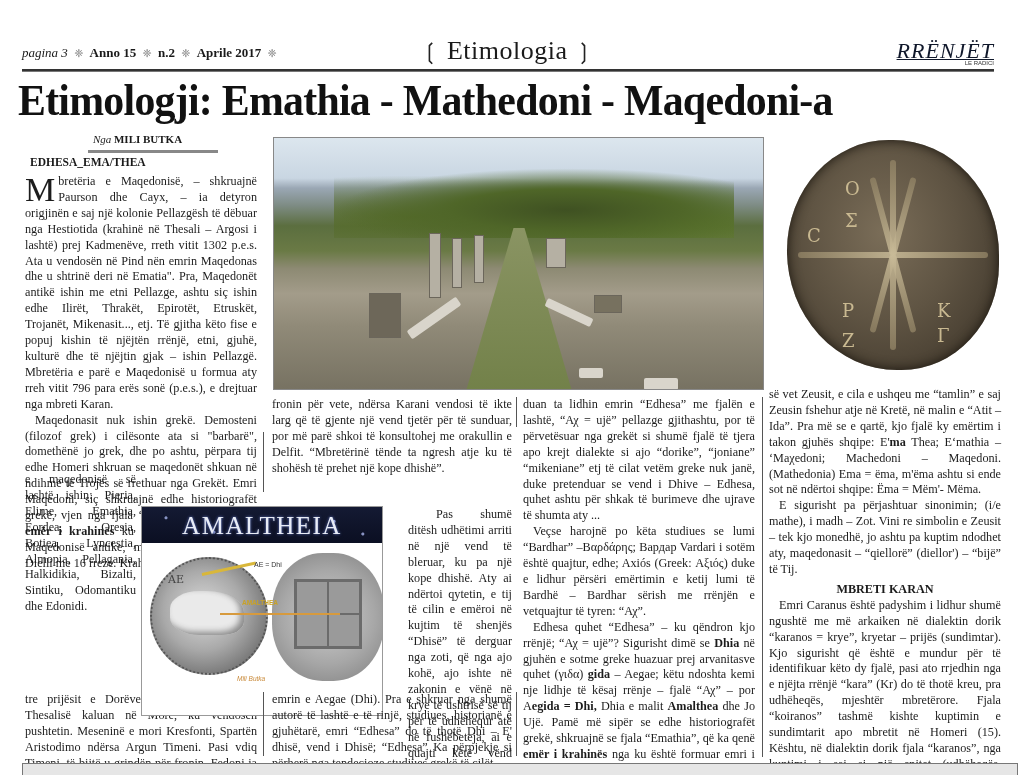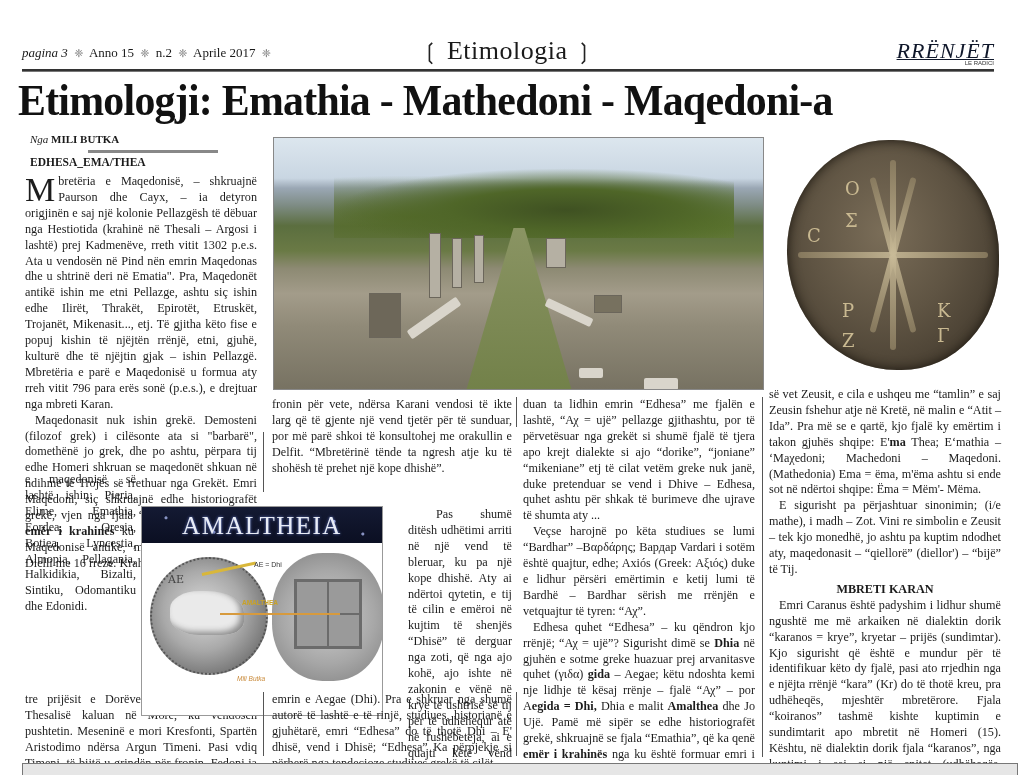--- a/index.html
+++ b/index.html
@@ -2,37 +2,37 @@
 <html><head>
 <meta charset="utf-8">
 <style>
   * { box-sizing: border-box; margin: 0; padding: 0; }
   html, body { width: 1024px; height: 775px; overflow: hidden; background: #ffffff; }
   body { position: relative; font-family: "DejaVu Serif", "Liberation Serif", serif; color: #1a1a1a; }
 
   .masthead { position: absolute; left: 22px; top: 40px; width: 980px; height: 26px; }
   .mast-left { position: absolute; left: 0; top: 5px; font-family: "Liberation Serif", serif; font-size: 13px; }
   .mast-left i { font-style: italic; }
-  .mast-left b { font-weight: normal; }
+  .mast-left b { font-weight: bold; }
   .mast-left .sep { color: #777; font-size: 11px; margin: 0 3px; }
   .mast-center { position: absolute; left: 399px; top: -4px; font-family: "Liberation Serif", serif; font-size: 26px; font-weight: normal; letter-spacing: 0.5px; }
   .mast-center .quill { font-size: 22px; color: #222; }
   .mast-logo { position: absolute; right: 8px; top: -2px; text-align: right; }
   .mast-logo .logo-main { font-family: "Liberation Serif", serif; font-style: italic; font-size: 22px; letter-spacing: 1px; color: #0f172a; text-decoration: underline; text-decoration-thickness: 1px; }
   .mast-logo .logo-sub { display: block; font-family: "Liberation Sans", sans-serif; font-size: 6px; margin-top: -4px; color: #333; }
   .mast-rule { position: absolute; left: 22px; top: 69px; width: 972px; height: 3px; border-top: 2px solid #333; border-bottom: 1px solid #777; }
 
   .headline { position: absolute; left: 18px; top: 72px; width: 990px; font-family: "Liberation Serif", serif; font-weight: bold; font-size: 45px; letter-spacing: -0.8px; line-height: 56px; transform: scaleX(0.93); transform-origin: left; white-space: nowrap; color: #111; }
 
   .col { position: absolute; font-family: "Liberation Serif", serif; font-size: 12.2px; line-height: 15.9px; text-align: justify; color: #1c1c1c; }
   .col p { text-indent: 10px; }
   .col p.noindent { text-indent: 0; }
   .col b { font-weight: bold; }
 
-  .byline { position: absolute; left: 30px; top: 133px; width: 215px; font-family: "Liberation Serif", serif; font-size: 11px; }
+  .byline { position: absolute; left: 30px; top: 133px; width: 215px; text-align: center; font-family: "Liberation Serif", serif; font-size: 11px; }
   .byline i { font-style: italic; }
   .byline-rule { position: absolute; left: 88px; top: 150px; width: 130px; height: 3px; background: #888; }
   .section-head { position: absolute; left: 30px; top: 156px; width: 215px; text-align: left; font-family: "Liberation Serif", serif; font-size: 11.5px; font-weight: bold; }
 
   .dropcap { float: left; font-size: 34px; line-height: 28px; margin: 2px 3px 0 0; font-family: "Liberation Serif", serif; }
 
   .col1 { left: 25px; top: 174px; width: 232px; }
   .col1b { left: 25px; top: 472px; width: 111px; }
   .col1c { left: 25px; top: 692px; width: 232px; }
 

